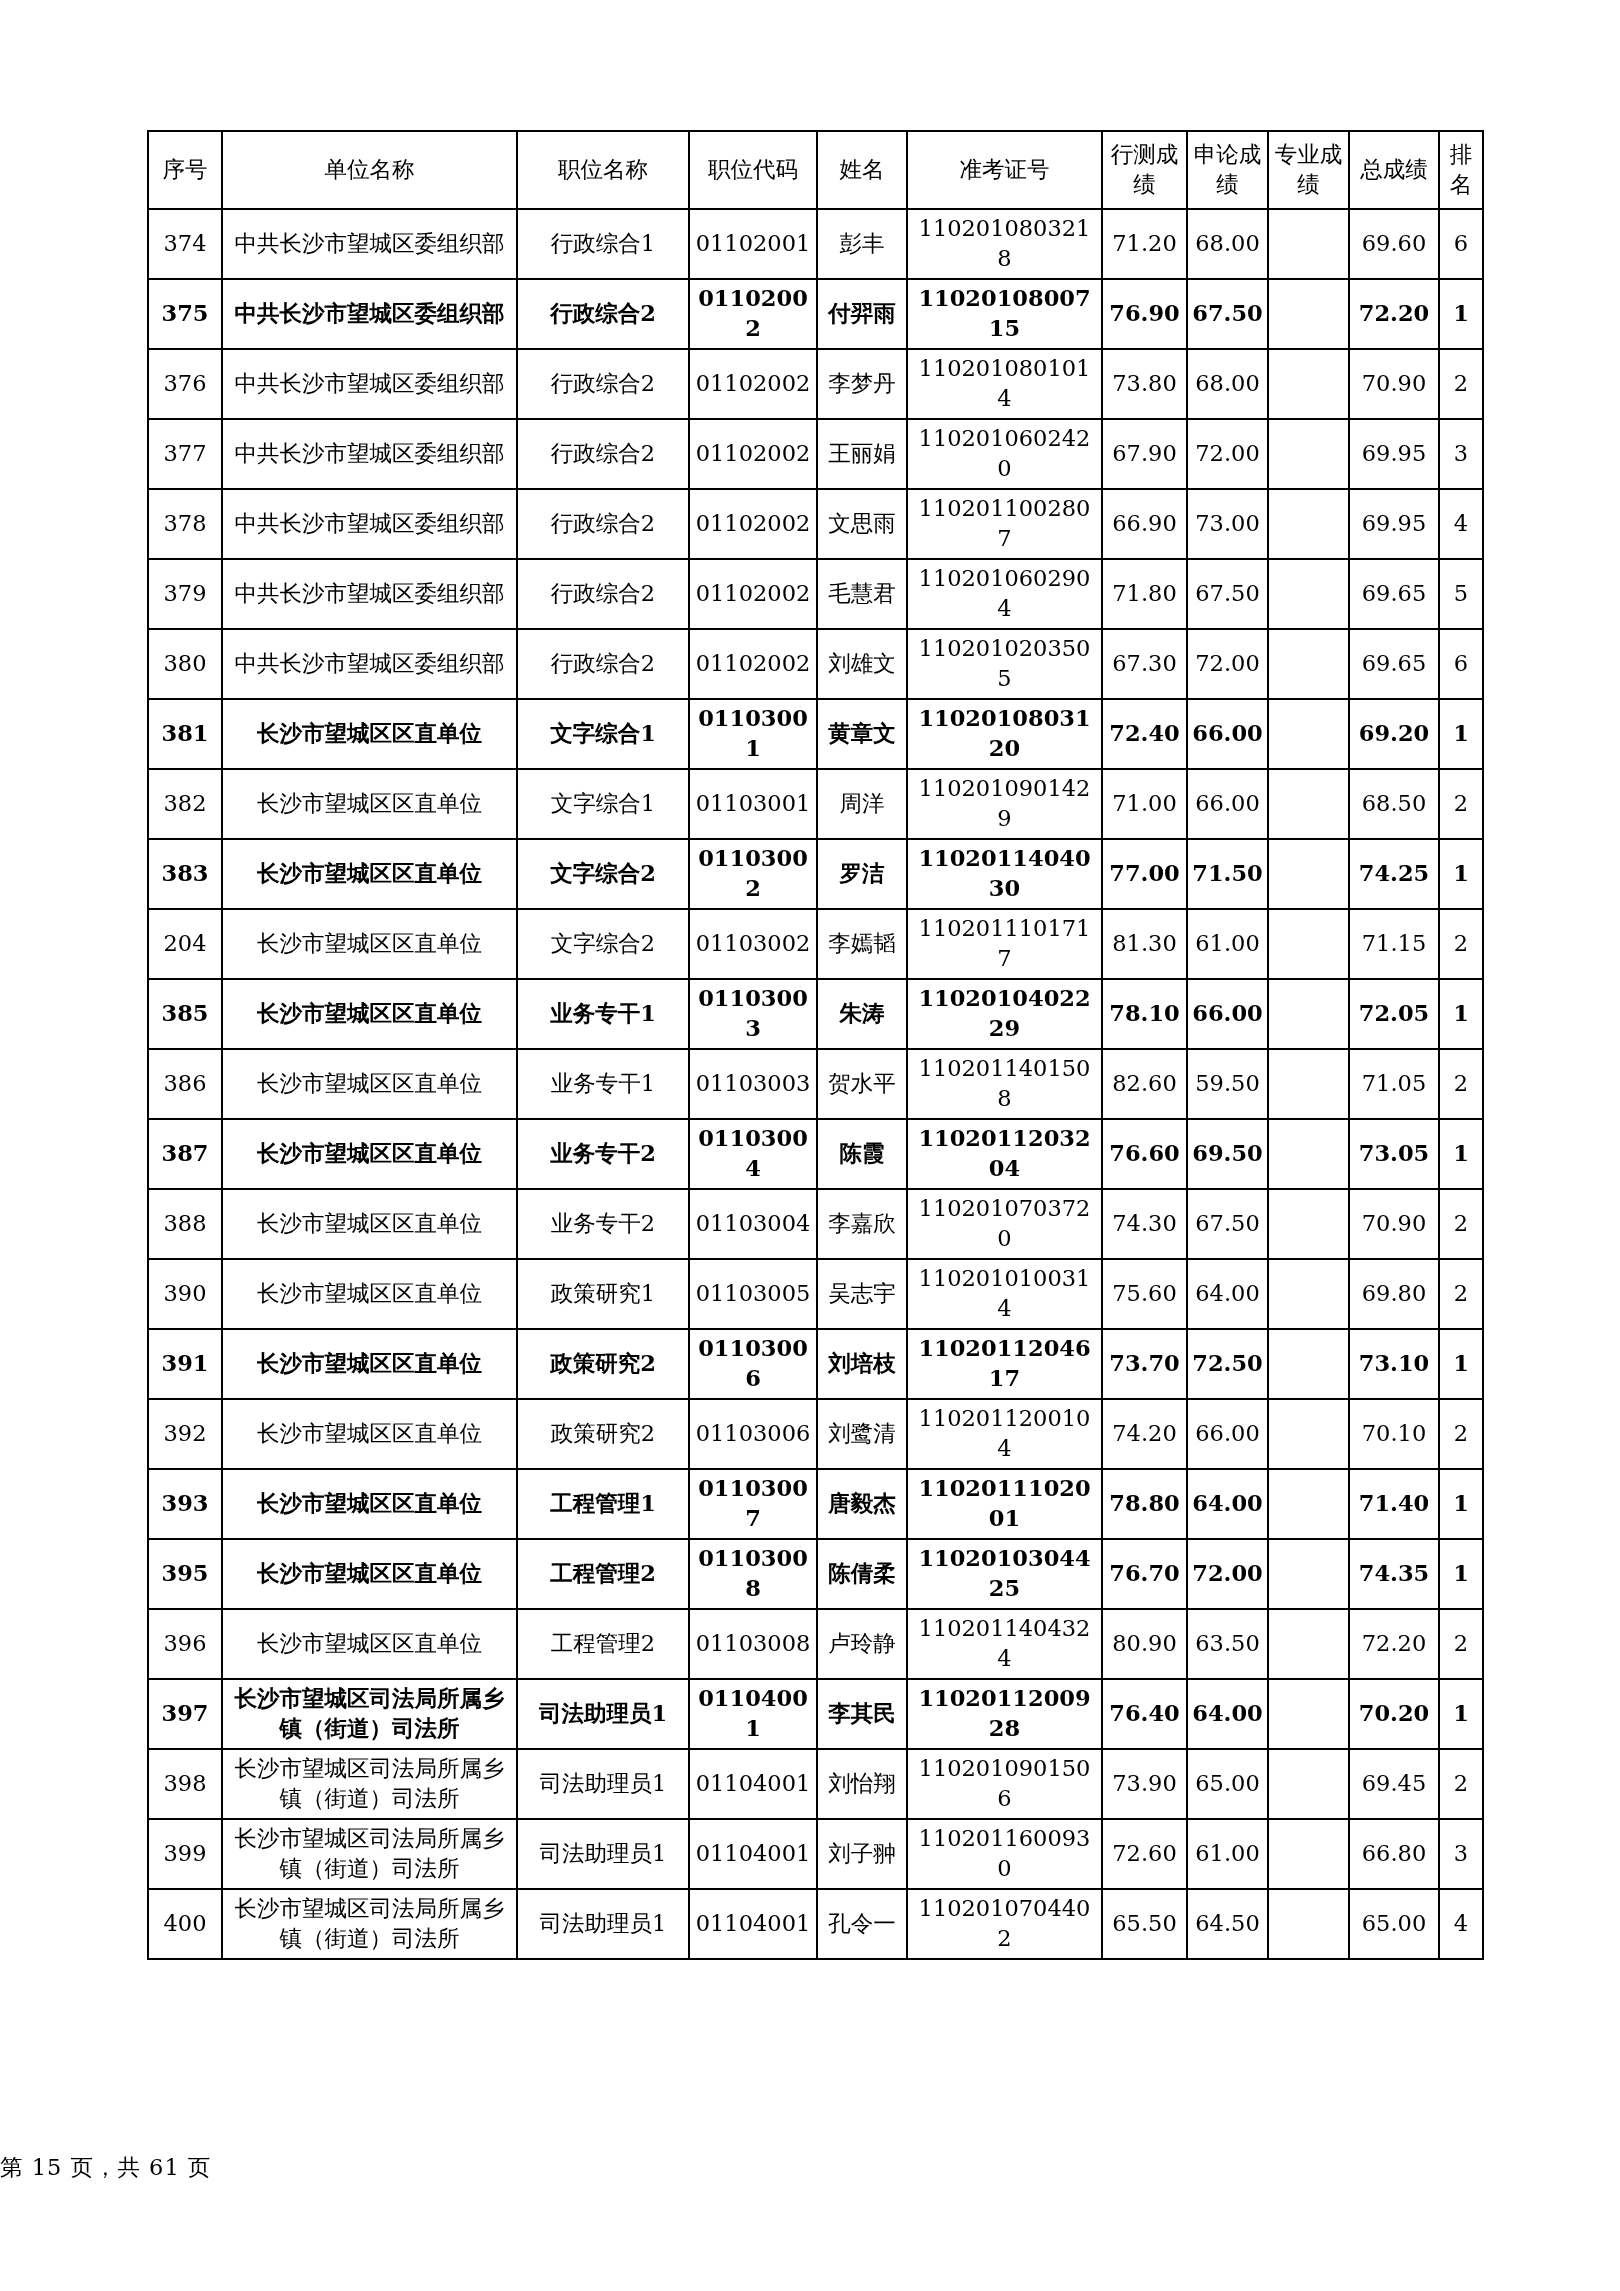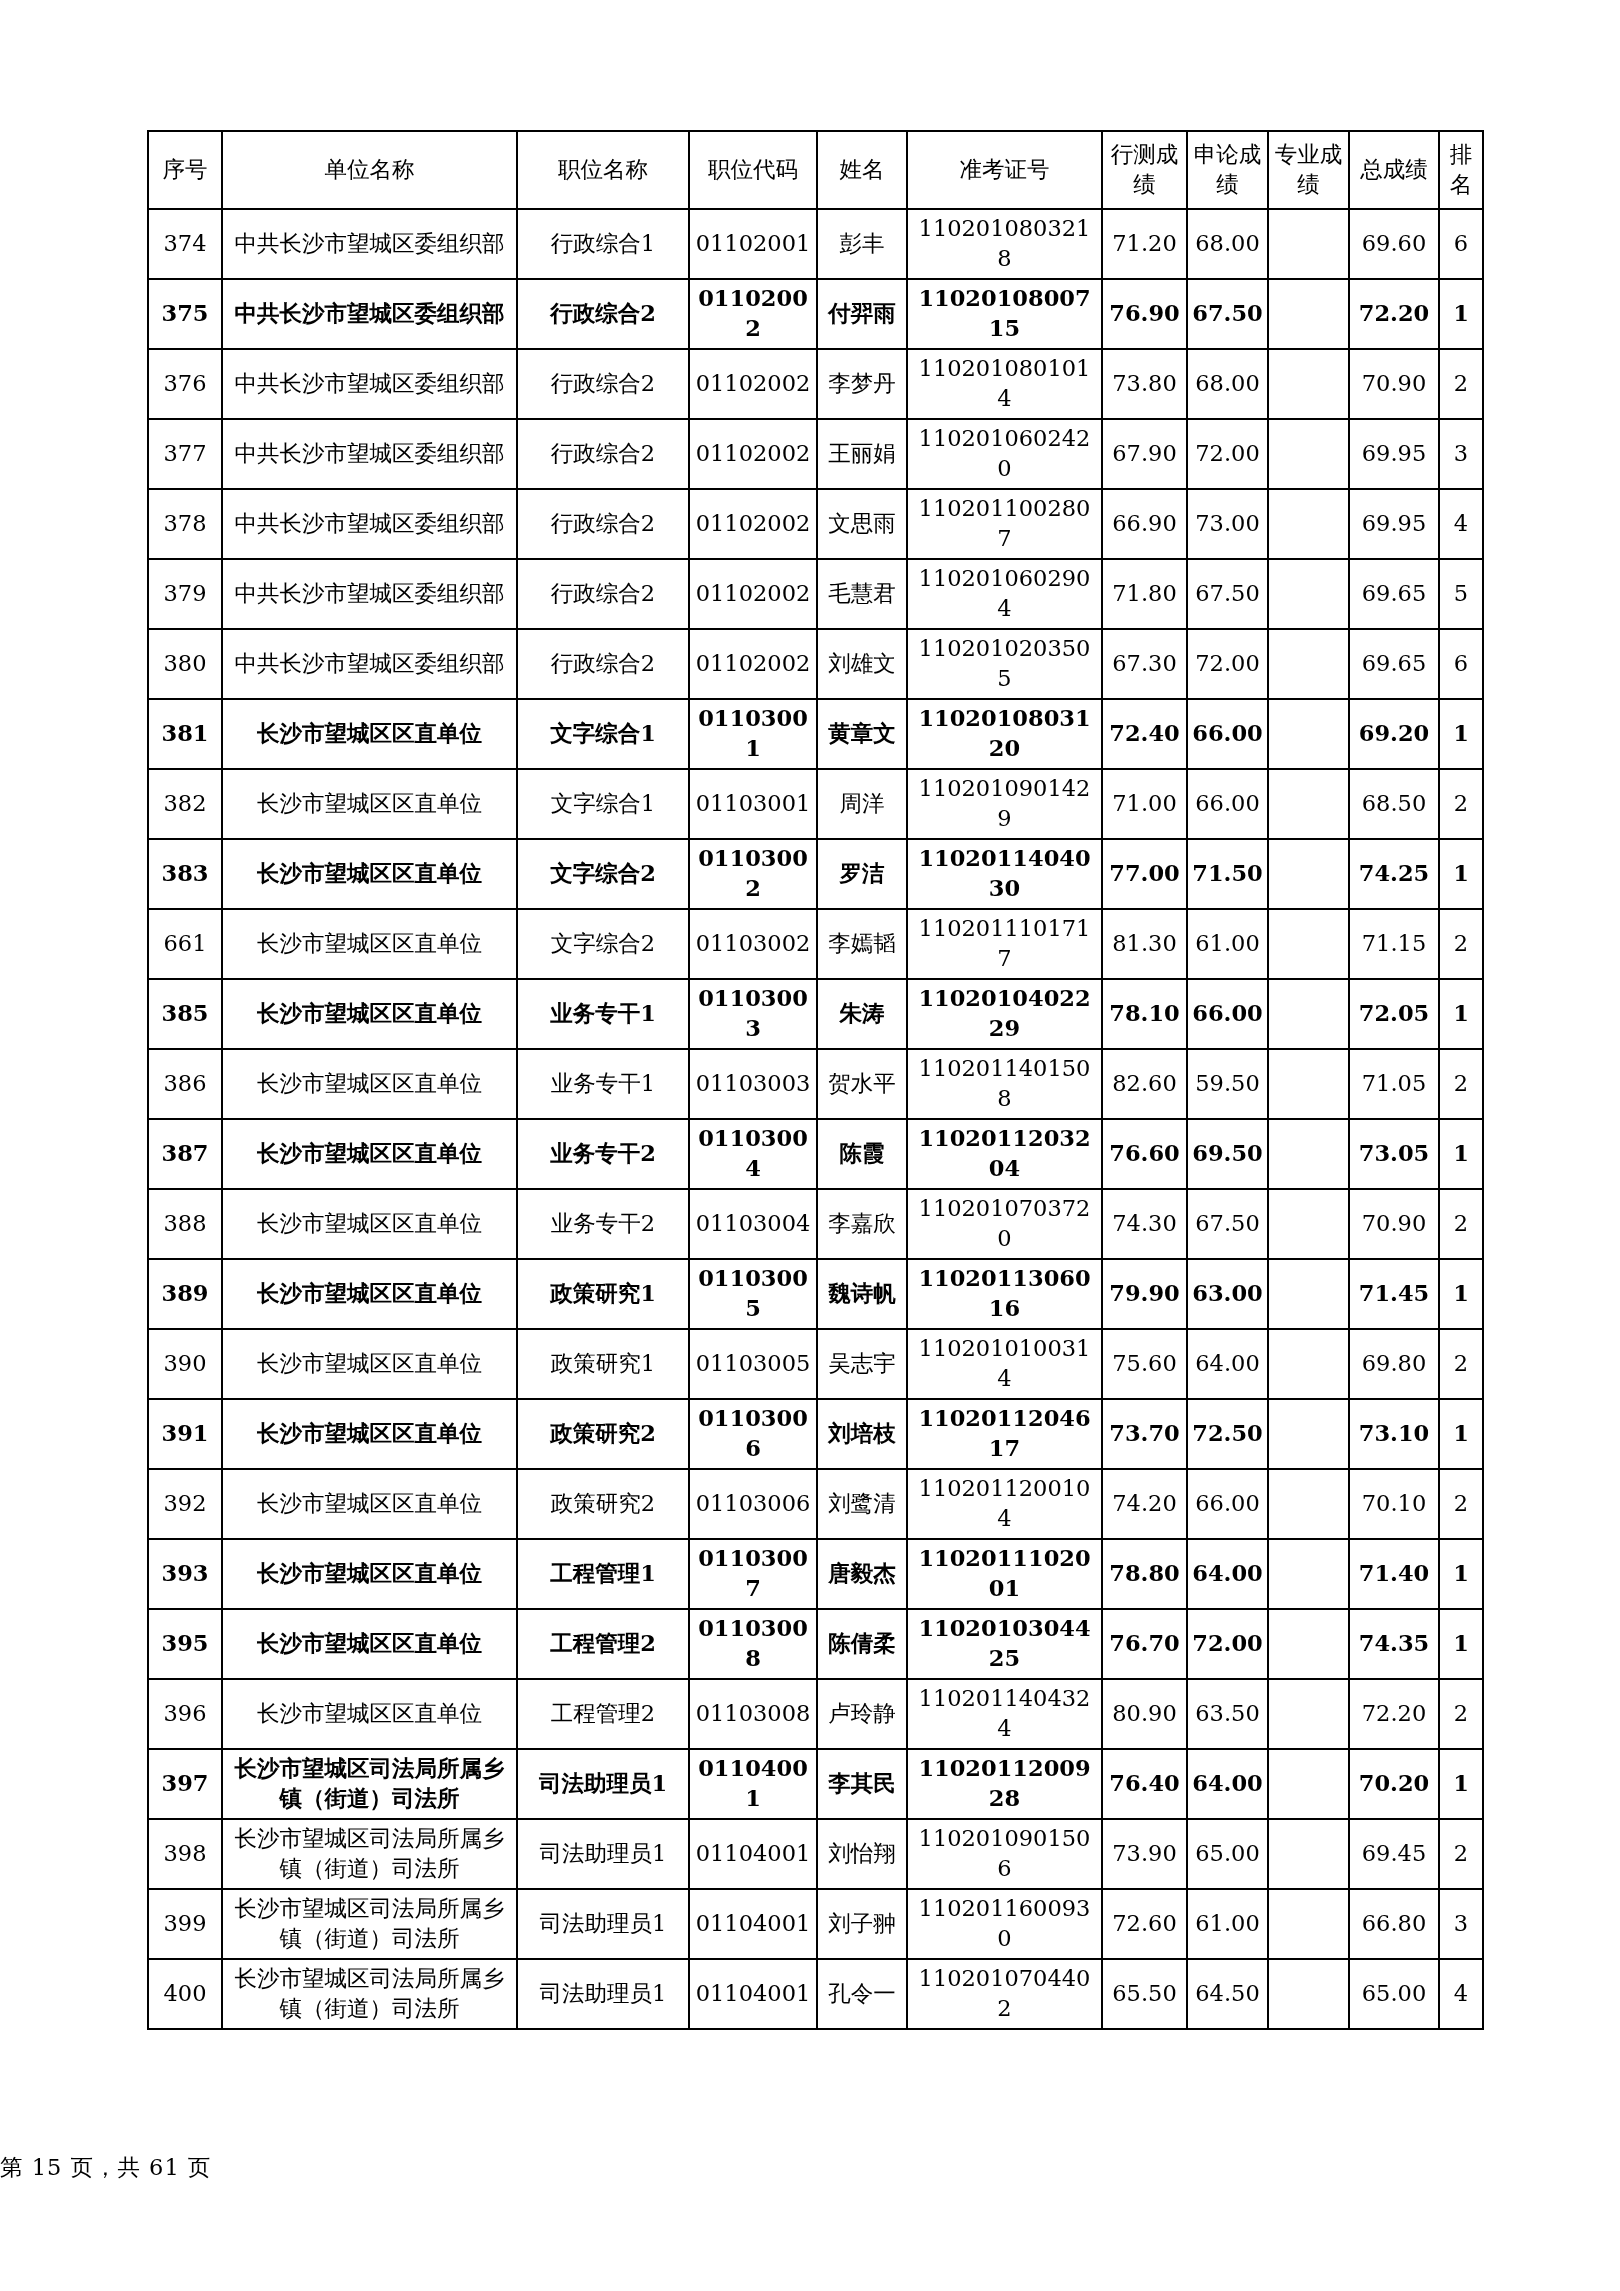--- a/index.html
+++ b/index.html
@@ -202,21 +202,21 @@
           <td>01103002</td>
           <td>罗洁</td>
           <td>1102011404030</td>
           <td>77.00</td>
           <td>71.50</td>
           <td></td>
           <td>74.25</td>
           <td>1</td>
         </tr>
         <tr>
-          <td>661</td>
+          <td>204</td>
           <td>长沙市望城区区直单位</td>
           <td>文字综合2</td>
           <td>01103002</td>
           <td>李嫣韬</td>
           <td>1102011101717</td>
           <td>81.30</td>
           <td>61.00</td>
           <td></td>
           <td>71.15</td>
           <td>2</td>
@@ -265,33 +265,20 @@
           <td>长沙市望城区区直单位</td>
           <td>业务专干2</td>
           <td>01103004</td>
           <td>李嘉欣</td>
           <td>1102010703720</td>
           <td>74.30</td>
           <td>67.50</td>
           <td></td>
           <td>70.90</td>
           <td>2</td>
-        </tr>
-        <tr class="bold">
-          <td>389</td>
-          <td>长沙市望城区区直单位</td>
-          <td>政策研究1</td>
-          <td>01103005</td>
-          <td>魏诗帆</td>
-          <td>1102011306016</td>
-          <td>79.90</td>
-          <td>63.00</td>
-          <td></td>
-          <td>71.45</td>
-          <td>1</td>
         </tr>
         <tr>
           <td>390</td>
           <td>长沙市望城区区直单位</td>
           <td>政策研究1</td>
           <td>01103005</td>
           <td>吴志宇</td>
           <td>1102010100314</td>
           <td>75.60</td>
           <td>64.00</td>

